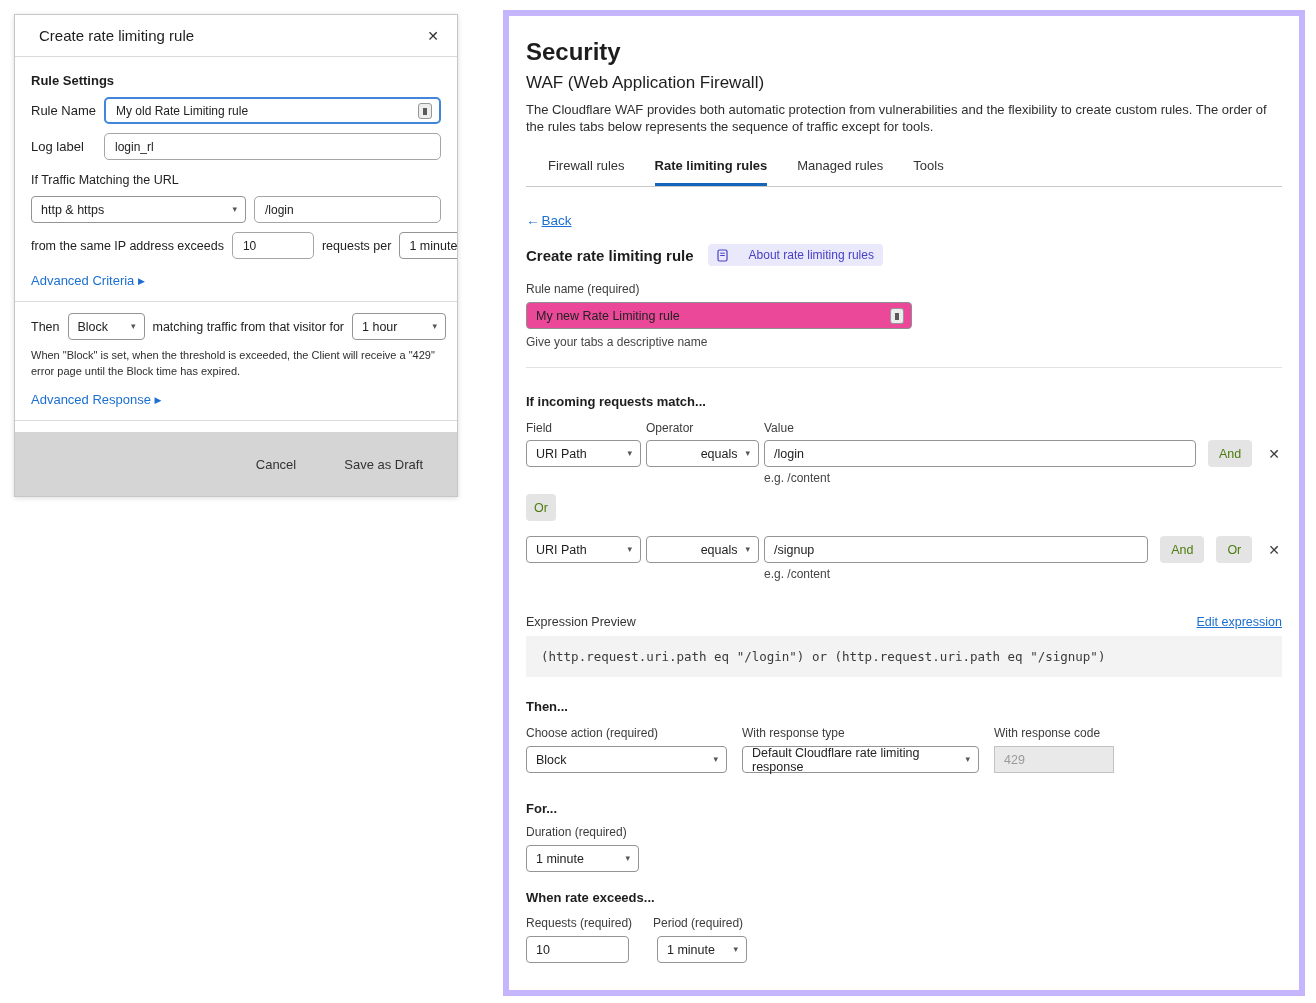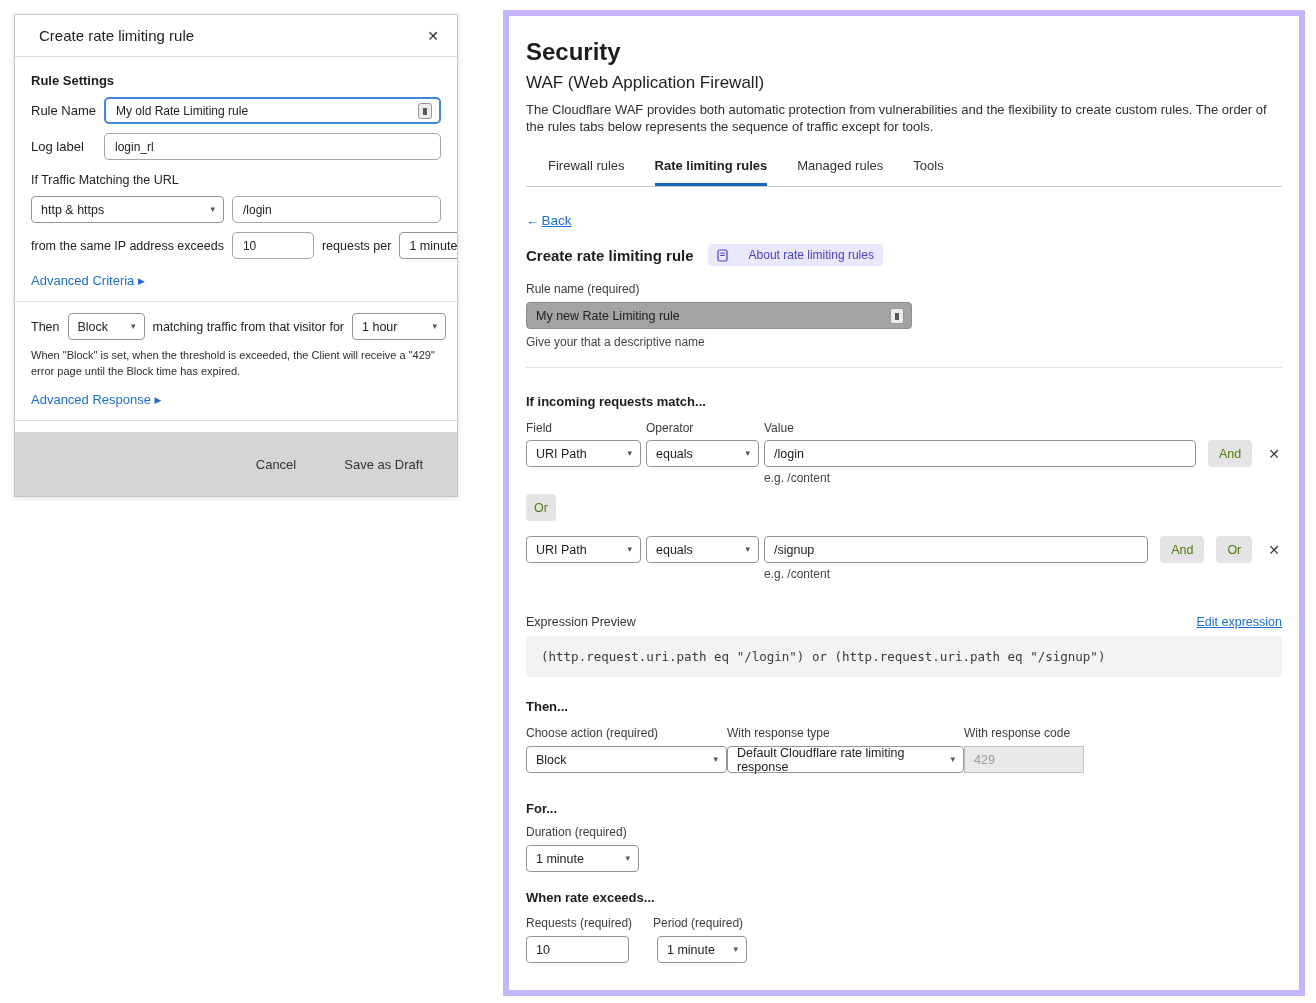--- a/index.html
+++ b/index.html
@@ -90,44 +90,44 @@
   .form-title-row { display:flex; align-items:center; gap:14px; margin-top:15px; }
   .form-title { font-size:15px; font-weight:700; }
   .badge {
     background:#eae8fb; color:#4741c5; border-radius:4px; padding:4px 9px;
     font-size:12px; display:inline-flex; align-items:center; gap:21px; cursor:pointer;
   }
   .fld-label { font-size:12px; color:#3c3c3c; margin-top:16px; }
   .mini-label { font-size:12px; color:#3c3c3c; }
   .rn-wrap {
     margin-top:6px; width:386px; height:27px; border:1px solid #8f8f8f; border-radius:4px;
-    display:flex; align-items:center; gap:2px; padding:0 7px 0 0; background:#a3a3a3;
+    display:flex; align-items:center; gap:2px; padding:0 7px 0 0; background:#ec4899;
   }
   .rn-wrap input { border:none; outline:none; flex:1; min-width:0; font-size:12.5px; color:#222;
     font-family:"Liberation Sans", sans-serif; padding:0 0 0 9px; background:transparent; }
   .helper { font-size:12px; color:#454545; margin-top:6px; }
   .divider { border:none; border-top:1px solid #e2e2e2; margin:18px 0 0; }
   .sec-head { font-size:13px; font-weight:700; margin-top:26px; }
   .match-labels { display:flex; margin-top:12px; }
   .match-labels .l1 { width:120px; } .match-labels .l2 { width:118px; }
   .cond-row { display:flex; align-items:center; gap:5px; margin-top:5px; }
-  .sel-field { width:115px; } .sel-op { width:113px; }
+  .sel-field { width:115px; } .sel-op { width:113px;justify-content:flex-end; }
   .val { flex:1; min-width:0; }
   .cond-row .graybtn { margin-left:7px; }
   .cond-row .xicon { margin-left:9px; }
   .eg { margin-left:238px; margin-top:4px; }
   .or-conn { margin-top:9px; width:30px; padding:0; }
   .exp-row { display:flex; align-items:flex-end; justify-content:space-between; margin-top:34px; }
   .exp-label { font-size:12.5px; color:#333; }
   .edit-link { font-size:12.5px; text-decoration:underline; }
   .code {
     margin-top:7px; background:#f3f3f3; padding:13px 15px;
     font-family:"DejaVu Sans Mono", monospace; font-size:12.5px; color:#3a3a3a;
   }
-  .then-labels, .then-grid { display:flex; }
+  .then-labels, .then-grid { display:flex; gap:15px; }
   .then-labels { margin-top:12px; }
   .then-labels .c1, .c1w { width:201px; } .then-labels .c2, .c2w { width:237px; } .then-labels .c3, .c3w { width:120px; }
   .then-grid { margin-top:6px; }
   .disabled-input {
     width:120px; height:27px; background:#e9e9e9; border:1px solid #c2c2c2; border-radius:0;
     color:#9b9b9b; font-size:12.5px; display:flex; align-items:center; padding:0 9px;
   }
   .w113 { width:113px; } .w90 { width:90px; } .w103 { width:103px; flex:none; }
   .rate-labels { display:flex; gap:21px; margin-top:11px; }
   .rate-row { display:flex; gap:28px; margin-top:6px; }
@@ -154,21 +154,21 @@
     <div class="d-row">
       <span class="d-label">Log label</span>
       <div class="d-input-wrap">
         <input readonly="" value="login_rl" style="">
       </div>
     </div>
 
     <div class="fld-label" style="margin-top:13px; font-size:12.5px; color:#222;">If Traffic Matching the URL</div>
 
     <div class="d-row" style="gap:8px;">
-      <div class="select" style="width:193px;">
+      <div class="select" style="width:215px;">
         <span>http &amp; https</span>
         <span class="chev">▾</span>
       </div>
       <div class="d-input-wrap">
         <input readonly="" value="/login" style="">
       </div>
     </div>
 
     <div class="d-row" style="gap:8px;">
       <span class="d-text">from the same IP address exceeds</span>
@@ -256,21 +256,21 @@
       </svg>
       <span>About rate limiting rules</span>
     </span>
   </div>
 
   <div class="fld-label">Rule name (required)</div>
   <div class="rn-wrap">
     <input readonly="" value="My new Rate Limiting rule" style="">
     <span class="afill"></span>
   </div>
-  <div class="helper">Give your that a descriptive name</div>
+  <div class="helper">Give your tabs a descriptive name</div>
 
   <hr class="divider">
 
   <div class="sec-head">If incoming requests match...</div>
 
   <div class="match-labels">
     <span class="mini-label l1">Field</span>
     <span class="mini-label l2">Operator</span>
     <span class="mini-label">Value</span>
   </div>

